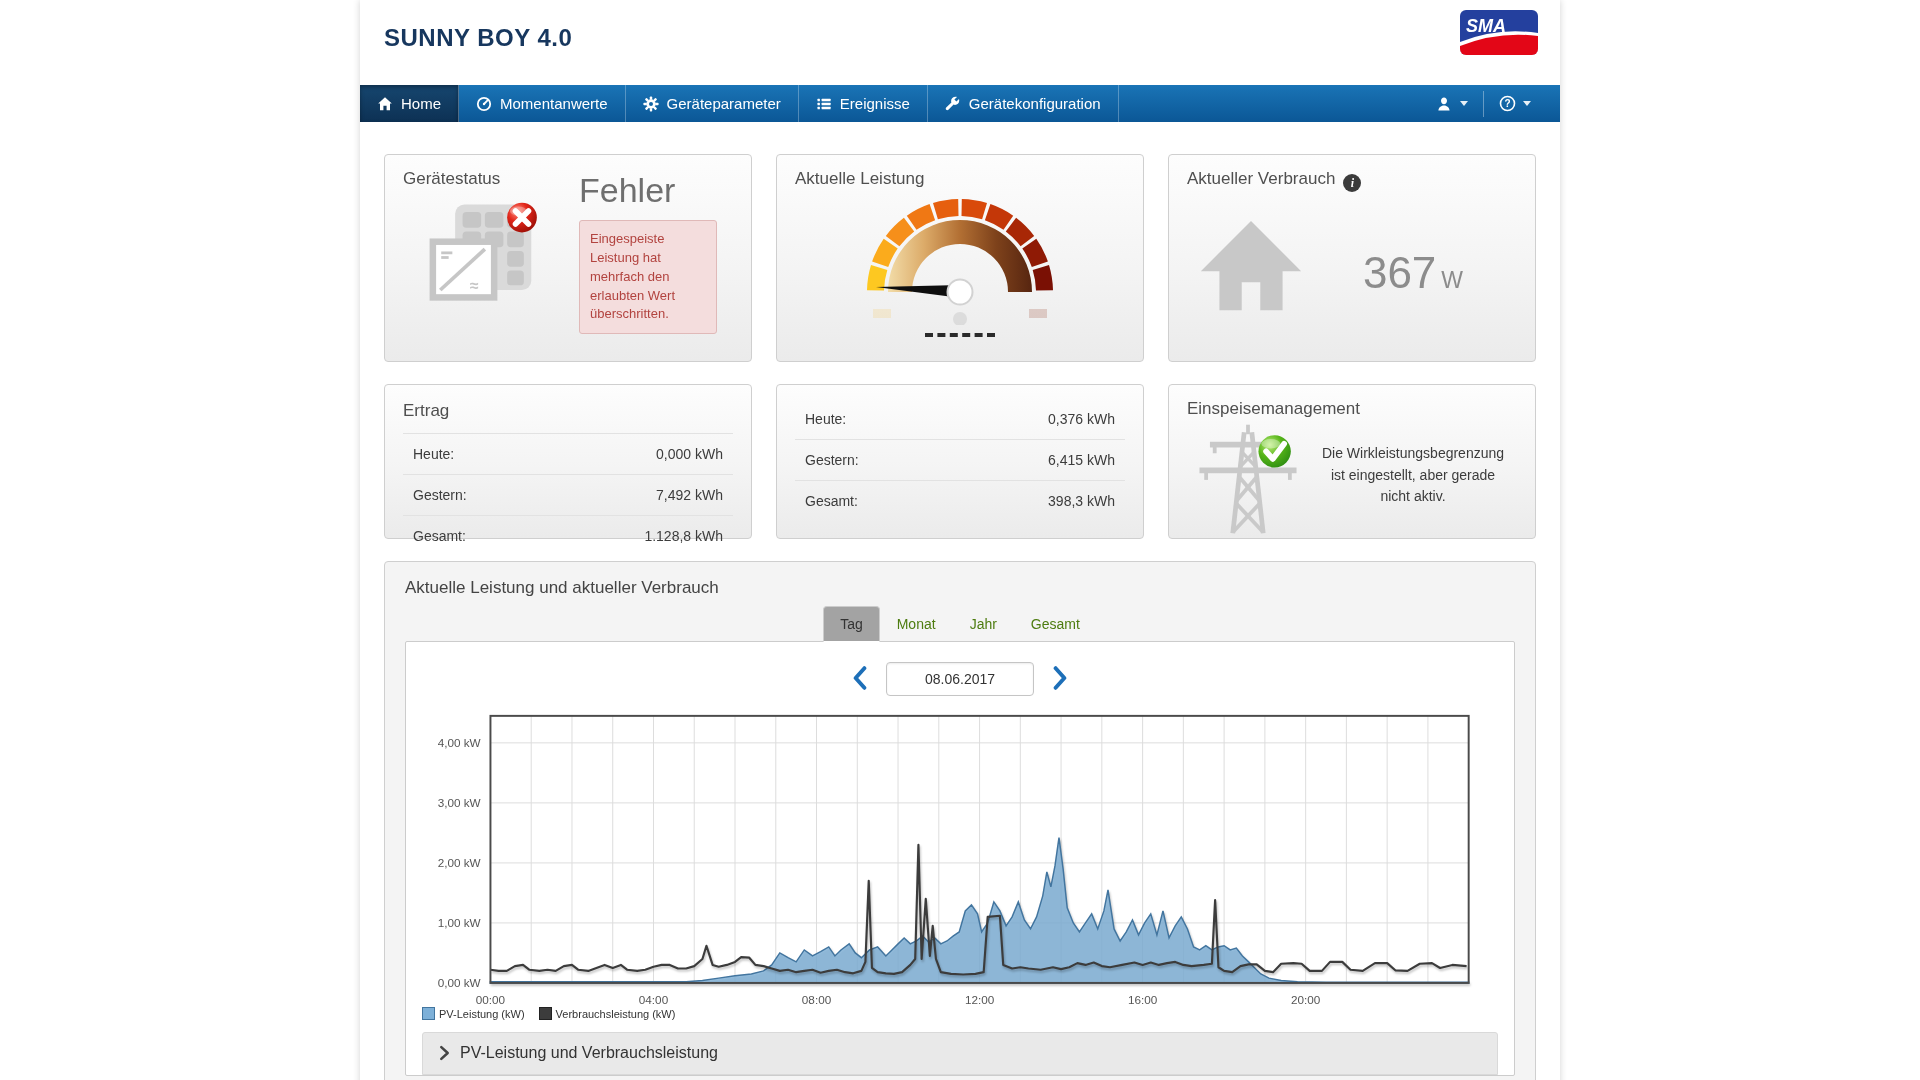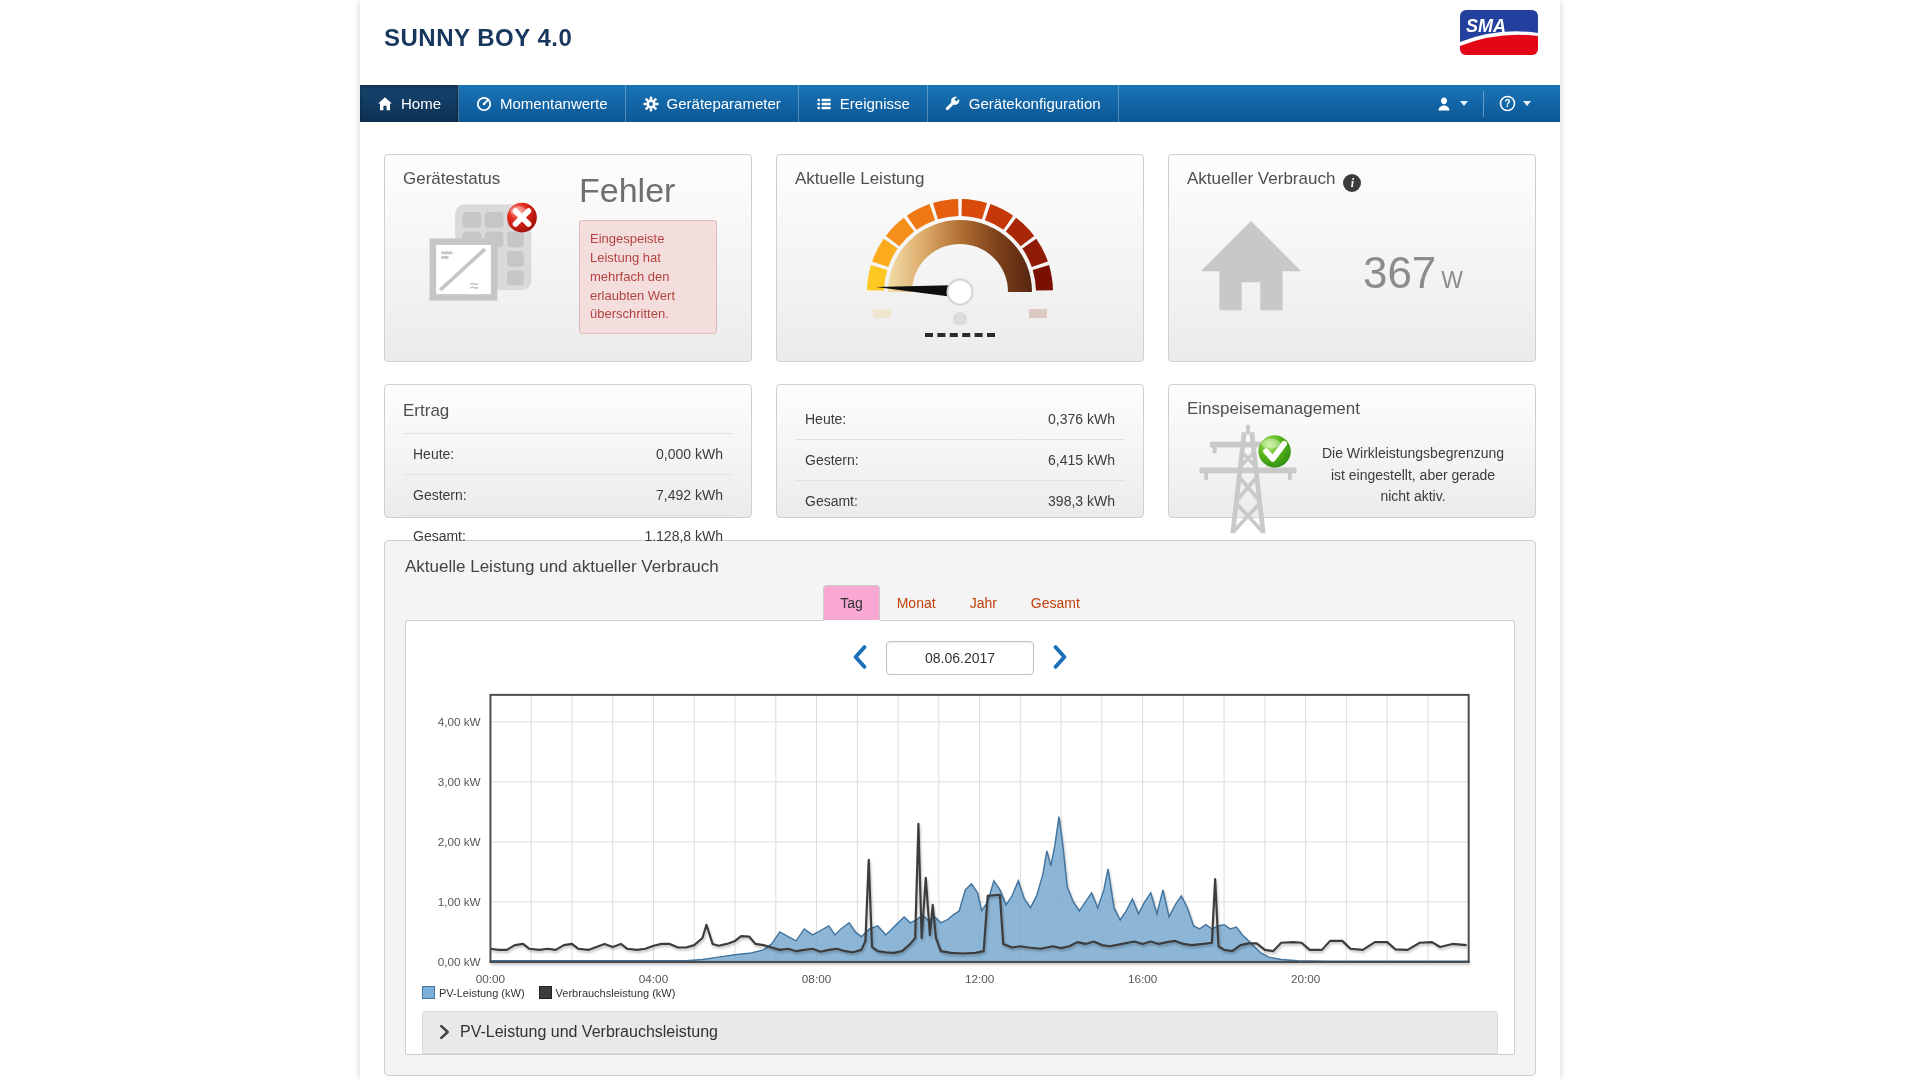--- a/index.html
+++ b/index.html
@@ -25,21 +25,21 @@
   .nav-right .divider { width:1px; height:26px; background:rgba(255,255,255,.35); }
   .caret { width:0; height:0; border-left:4.5px solid transparent; border-right:4.5px solid transparent;
     border-top:5px solid #fff; opacity:.9; }
 
   
   .main { padding:32px 24px 0; }
   .card-row { display:flex; justify-content:space-between; margin-bottom:22px; }
   .card { width:368px; border:1px solid #cfcfcf; border-radius:4px; padding:14px 18px;
     background:linear-gradient(180deg,#fdfdfd 0%,#f4f4f4 55%,#ebebeb 100%); }
   .row1 .card { height:208px; }
-  .row2 .card { height:134px; }
+  .row2 .card { height:155px; }
   .card-title { font-size:17px; font-weight:normal; color:#4f4f4f; }
   .table-card .card-title { border-bottom:1px solid #e2e2e2; padding:2px 0 12px; }
   .data-row { display:flex; justify-content:space-between; padding:12px 10px;
     border-bottom:1px solid #e2e2e2; font-size:14px; color:#3c3c3c; }
   .data-row:last-child { border-bottom:none; }
   .info-icon { display:inline-block; width:18px; height:18px; border-radius:50%; background:#3b3b3b;
     color:#fff; font-size:12px; font-weight:bold; text-align:center; line-height:18px;
     font-family:"Liberation Serif", serif; font-style:italic; margin-left:8px; vertical-align:-3px; }
 
   .gs-grid { display:flex; gap:16px; }
@@ -61,22 +61,22 @@
 
   .fm-body { display:flex; align-items:flex-start; }
   .fm-text { flex:1; font-size:14px; color:#3c3c3c; line-height:1.55; text-align:center;
     margin-top:24px; padding:0 6px; }
 
   
   .chart-panel { margin:0 24px; border:1px solid #cfcfcf; border-radius:4px; background:#f4f4f4;
     padding:16px 20px 20px; }
   .chart-panel-title { font-size:17px; font-weight:normal; color:#444; margin-bottom:8px; }
   .tabs { display:flex; justify-content:center; margin-bottom:-1px; position:relative; z-index:2; }
-  .tab { font-size:14px; padding:9px 16px; color:#c2410c; cursor:pointer; border:1px solid transparent; }
-  .tab.active { background:#f9a8d4; color:#333; border:1px solid #ccc; border-bottom:1px solid #fff;
+  .tab { font-size:14px; padding:9px 16px; color:#4d7c0f; cursor:pointer; border:1px solid transparent; }
+  .tab.active { background:#a3a3a3; color:#333; border:1px solid #ccc; border-bottom:1px solid #fff;
     border-radius:4px 4px 0 0; cursor:default; }
   .inner-panel { background:#fff; border:1px solid #ccc; border-radius:2px; padding:20px 14px 0; }
   .date-nav { display:flex; justify-content:center; align-items:center; gap:16px; }
   .chev-btn { background:none; border:none; cursor:pointer; padding:2px; }
   .date-box { border:1px solid #c5c5c5; border-radius:4px; background:#fff; font-size:14px; color:#333;
     padding:8px 38px; box-shadow:inset 0 1px 2px rgba(0,0,0,.08); cursor:pointer; }
   #chart-svg { display:block; margin-top:14px; width:100%; }
   .shadowed { filter:drop-shadow(1px 2px 1px rgba(0,0,0,.25)); }
   .legend { display:flex; gap:14px; align-items:center; margin:2px 0 12px 2px; }
   .legend-item { display:flex; align-items:center; gap:4px; font-size:11px; color:#333; }

